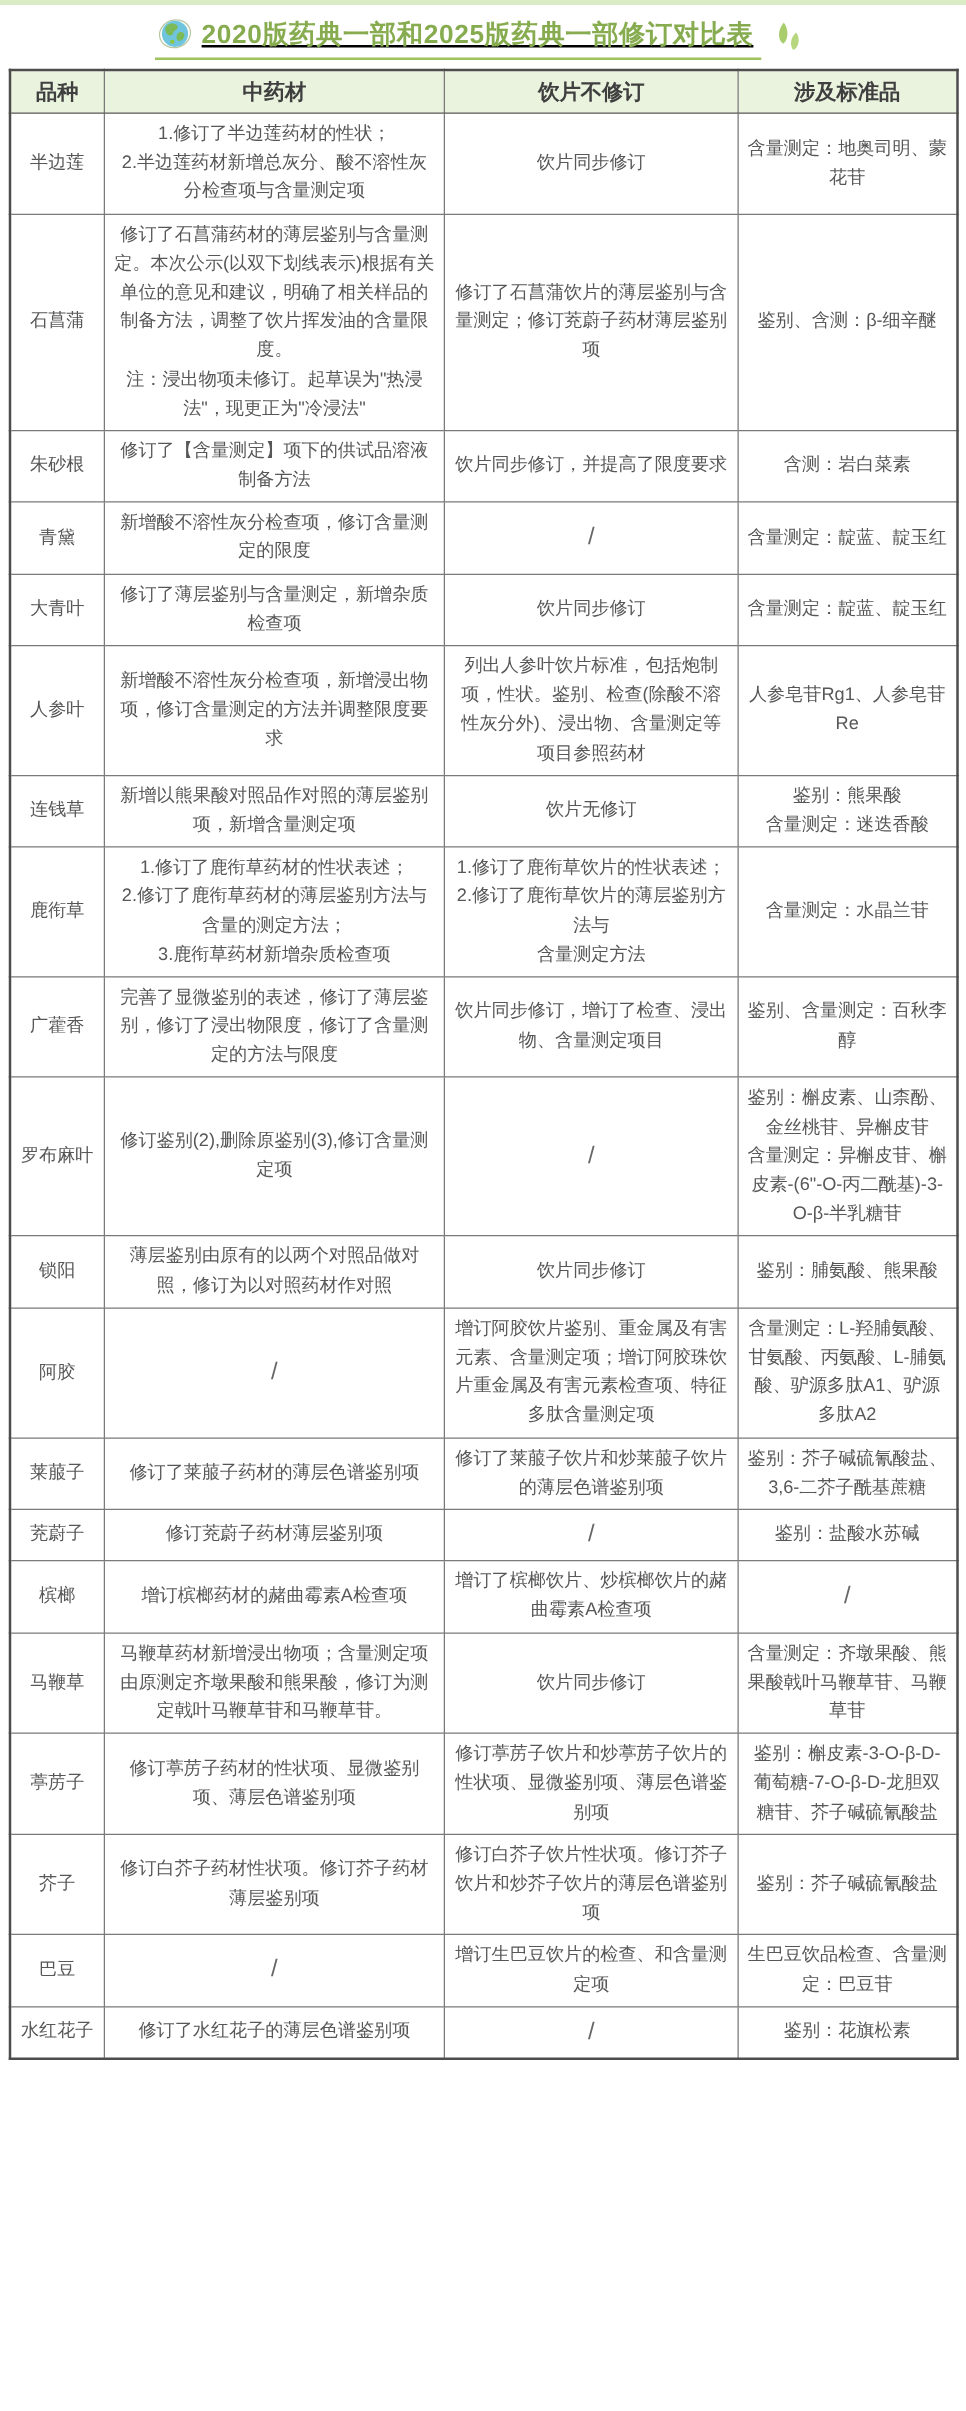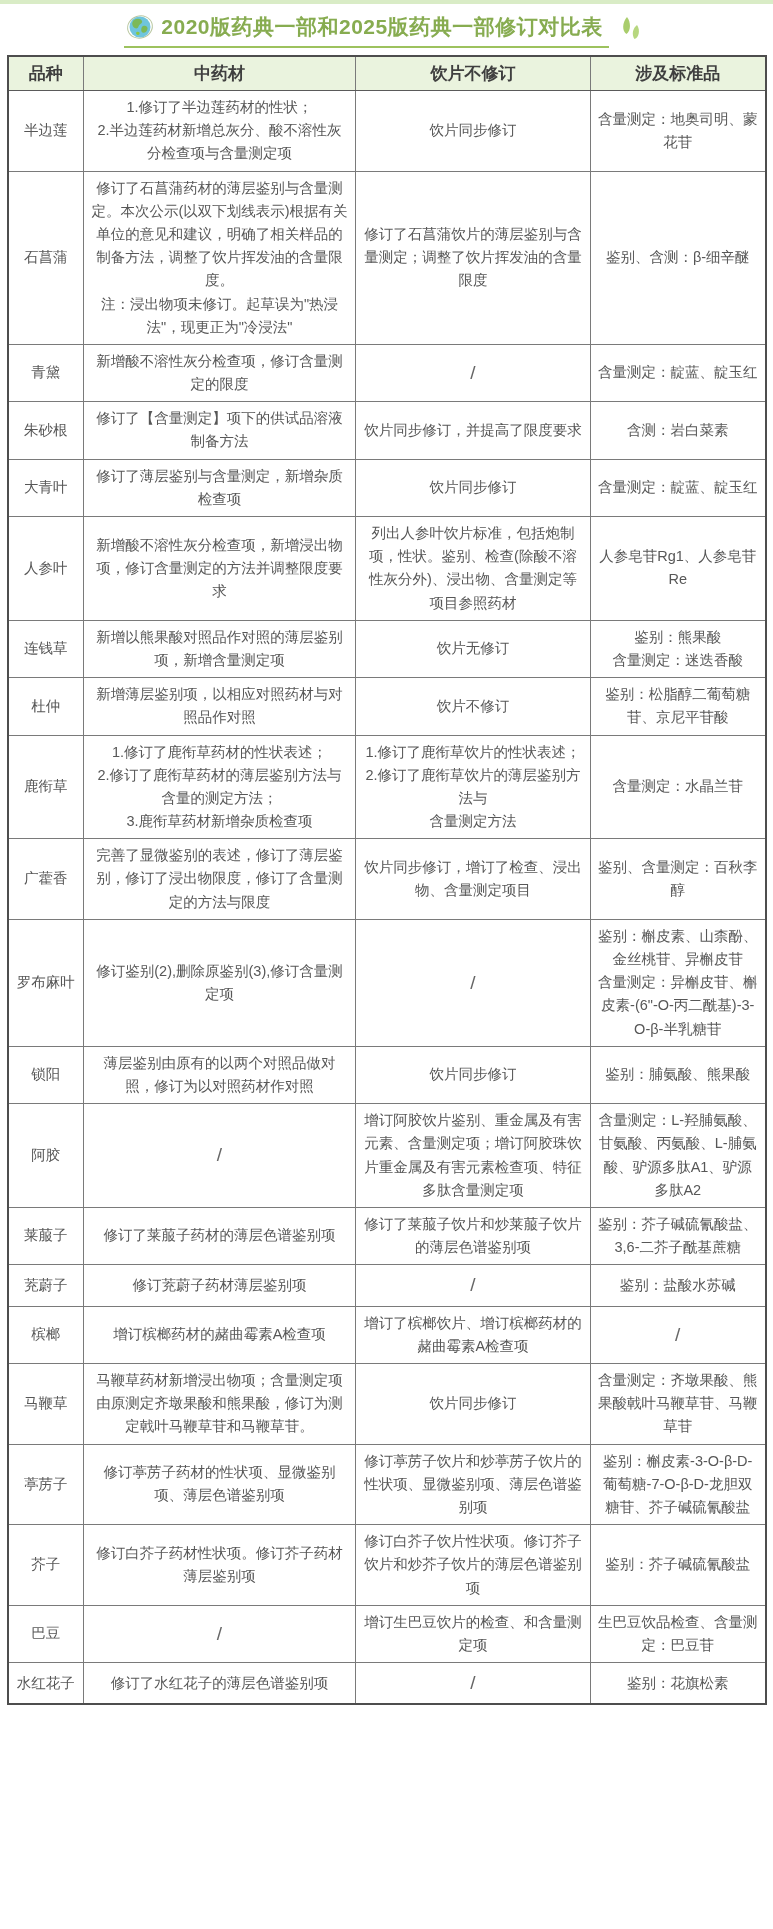--- a/index.html
+++ b/index.html
@@ -17,24 +17,25 @@
     width: 773px;
     background: #ffffff;
     font-family: "Liberation Sans", "DejaVu Sans", sans-serif;
   }
   .top-strip {
     width: 100%; height: 4px;
     background: var(--strip-green);
   }
   .title-row {
     display: flex;
-    align-items: flex-start;
+    align-items: flex-end;
     justify-content: center;
     gap: 6px;
     padding: 9px 0 4px 0;
+    text-decoration: underline;
   }
   .title-group {
     display: flex;
     align-items: center;
     gap: 7px;
     border-bottom: 2px solid var(--underline-green);
     padding: 0 6px 5px 2px;
   }
   .page-title {
     margin: 0;
@@ -124,36 +125,36 @@
 2.半边莲药材新增总灰分、酸不溶性灰分检查项与含量测定项</td>
     <td>饮片同步修订</td>
     <td>含量测定：地奥司明、蒙花苷</td>
   </tr>
 
 
   <tr>
     <td>石菖蒲</td>
     <td>修订了石菖蒲药材的薄层鉴别与含量测定。本次公示(以双下划线表示)根据有关单位的意见和建议，明确了相关样品的制备方法，调整了饮片挥发油的含量限度。
 注：浸出物项未修订。起草误为"热浸法"，现更正为"冷浸法"</td>
-    <td>修订了石菖蒲饮片的薄层鉴别与含量测定；调整了饮片挥发油的含量限度</td>
+    <td>修订了石菖蒲饮片的薄层鉴别与含量测定；修订茺蔚子药材薄层鉴别项</td>
     <td>鉴别、含测：β-细辛醚</td>
-  </tr>
-
-  <tr>
-    <td>青黛</td>
-    <td>新增酸不溶性灰分检查项，修订含量测定的限度</td>
-    <td class="slash">/</td>
-    <td>含量测定：靛蓝、靛玉红</td>
   </tr>
 
   <tr>
     <td>朱砂根</td>
     <td>修订了【含量测定】项下的供试品溶液制备方法</td>
     <td>饮片同步修订，并提高了限度要求</td>
     <td>含测：岩白菜素</td>
+  </tr>
+
+  <tr>
+    <td>青黛</td>
+    <td>新增酸不溶性灰分检查项，修订含量测定的限度</td>
+    <td class="slash">/</td>
+    <td>含量测定：靛蓝、靛玉红</td>
   </tr>
 
   <tr>
     <td>大青叶</td>
     <td>修订了薄层鉴别与含量测定，新增杂质检查项</td>
     <td>饮片同步修订</td>
     <td>含量测定：靛蓝、靛玉红</td>
   </tr>
 
   <tr>
@@ -165,26 +166,20 @@
 
   <tr>
     <td>连钱草</td>
     <td>新增以熊果酸对照品作对照的薄层鉴别项，新增含量测定项</td>
     <td>饮片无修订</td>
     <td>鉴别：熊果酸
 含量测定：迷迭香酸</td>
   </tr>
 
 
-  <tr>
-    <td>杜仲</td>
-    <td>新增薄层鉴别项，以相应对照药材与对照品作对照</td>
-    <td>饮片不修订</td>
-    <td>鉴别：松脂醇二葡萄糖苷、京尼平苷酸</td>
-  </tr>
 
   <tr>
     <td>鹿衔草</td>
     <td>1.修订了鹿衔草药材的性状表述；
 2.修订了鹿衔草药材的薄层鉴别方法与含量的测定方法；
 3.鹿衔草药材新增杂质检查项</td>
     <td>1.修订了鹿衔草饮片的性状表述；
 2.修订了鹿衔草饮片的薄层鉴别方法与
 含量测定方法</td>
     <td>含量测定：水晶兰苷</td>
@@ -230,21 +225,21 @@
   <tr>
     <td>茺蔚子</td>
     <td>修订茺蔚子药材薄层鉴别项</td>
     <td class="slash">/</td>
     <td>鉴别：盐酸水苏碱</td>
   </tr>
 
   <tr>
     <td>槟榔</td>
     <td>增订槟榔药材的赭曲霉素A检查项</td>
-    <td>增订了槟榔饮片、增订槟榔药材的赭曲霉素A检查项</td>
+    <td>增订了槟榔饮片、炒槟榔饮片的赭曲霉素A检查项</td>
     <td class="slash">/</td>
   </tr>
 
   <tr>
     <td>马鞭草</td>
     <td>马鞭草药材新增浸出物项；含量测定项由原测定齐墩果酸和熊果酸，修订为测定戟叶马鞭草苷和马鞭草苷。</td>
     <td>饮片同步修订</td>
     <td>含量测定：齐墩果酸、熊果酸戟叶马鞭草苷、马鞭草苷</td>
   </tr>
 

